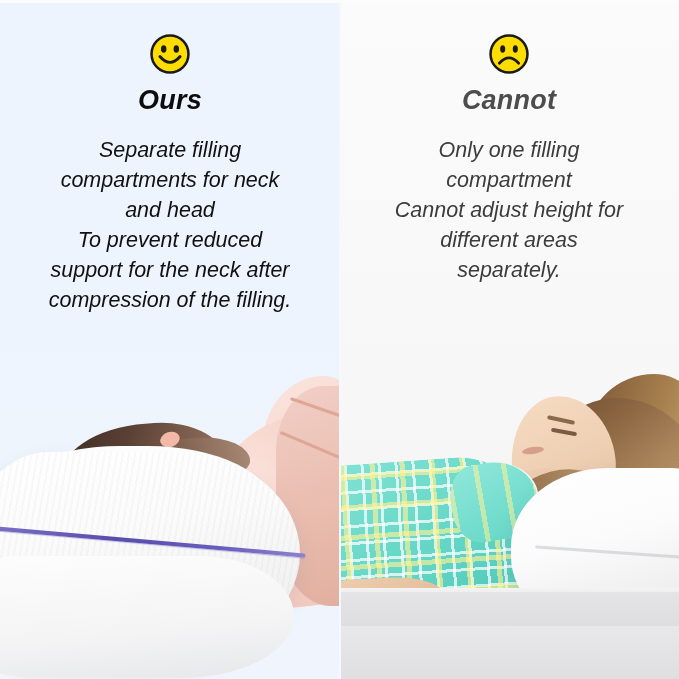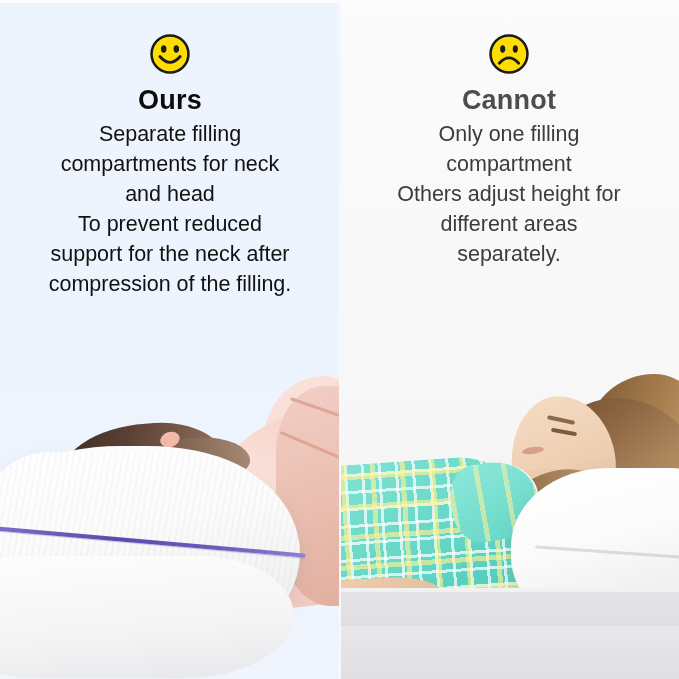--- a/index.html
+++ b/index.html
@@ -9,20 +9,21 @@
   }
   body {
     font-family: "Liberation Sans", sans-serif;
   }
   .poster {
     position: relative;
     width: 679px;
     height: 679px;
     overflow: hidden;
     background: #d946ef;
+    font-style: italic;
   }
   
   .panel {
     position: absolute;
     top: 0;
     width: 340px;
     height: 679px;
     overflow: hidden;
   }
   .panel-left  { left: 0;     background: #eef4fd; }
@@ -63,21 +64,21 @@
   .panel-title {
     margin-top: 6px;
     font-size: 27px;
     font-weight: bold;
     letter-spacing: 0.2px;
   }
   .panel-left  .panel-title { color: #0d0d0d; }
   .panel-right .panel-title { color: #4d4d4d; }
 
   .panel-body {
-    margin-top: 3px;
+    margin-top: 19px;
     font-size: 21.5px;
     line-height: 30px;
     padding: 0 14px;
     white-space: pre-line;
   }
   .panel-left  .panel-body { color: #111111; }
   .panel-right .panel-body { color: #3c3c3c; }
 
   
   .photo {
@@ -419,21 +420,21 @@
         <svg class="emoji-svg" width="42" height="42" viewBox="0 0 100 100" aria-hidden="true">
           <circle cx="50" cy="50" r="44" fill="#ffdd00" stroke="#1a1a1a" stroke-width="6"></circle>
           <ellipse cx="35" cy="38" rx="6" ry="9" fill="#1a1a1a"></ellipse>
           <ellipse cx="65" cy="38" rx="6" ry="9" fill="#1a1a1a"></ellipse>
           <path d="M27 72 Q50 46 73 72" fill="none" stroke="#1a1a1a" stroke-width="6.5" stroke-linecap="round"></path>
         </svg>
       </div>
       <div class="panel-title">Cannot</div>
       <div class="panel-body">Only one filling
 compartment
-Others adjust height for
+Cannot adjust height for
 different areas
 separately.</div>
     </div>
   </div>
 
   <div class="divider"></div>
   <div class="top-hairline"></div>
 </div>
 
 </body></html>

